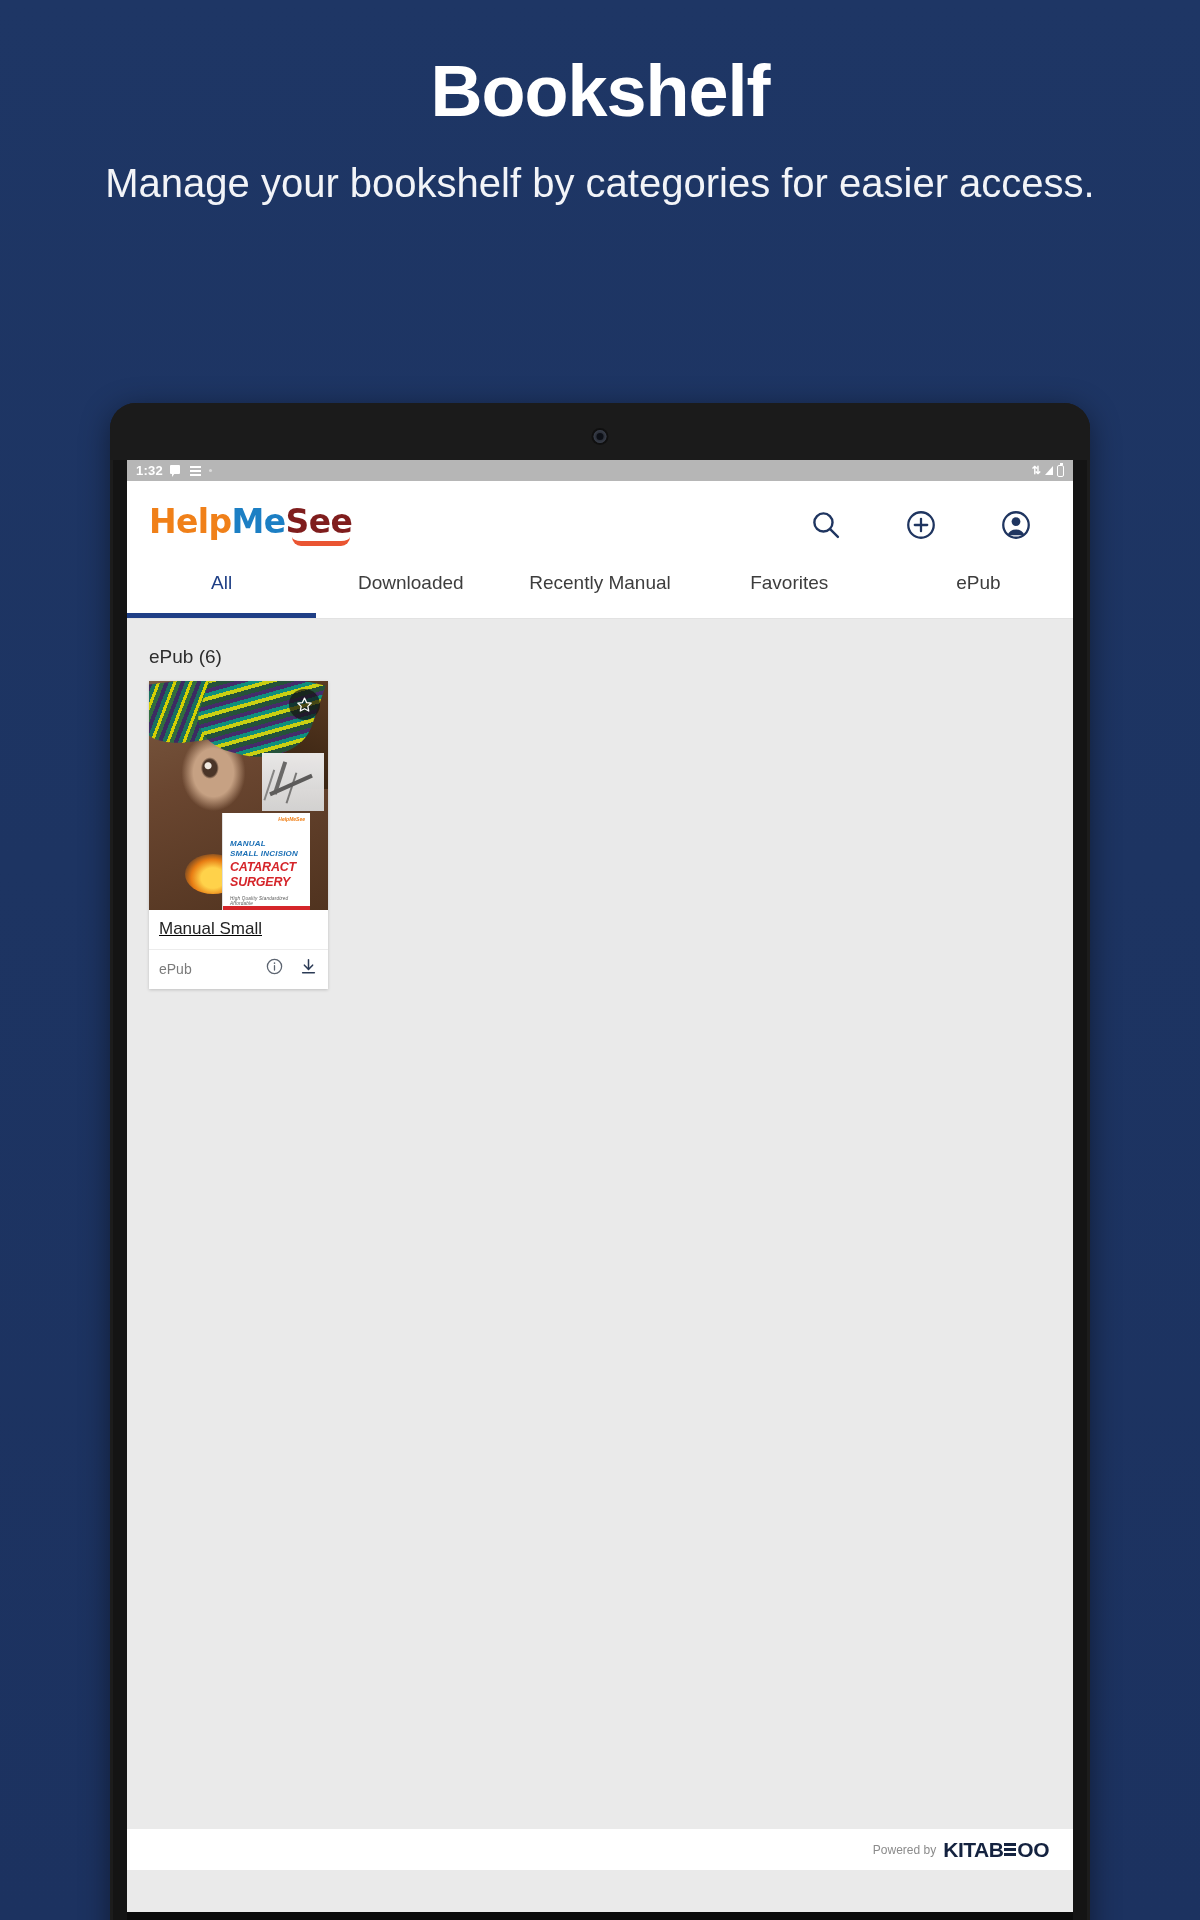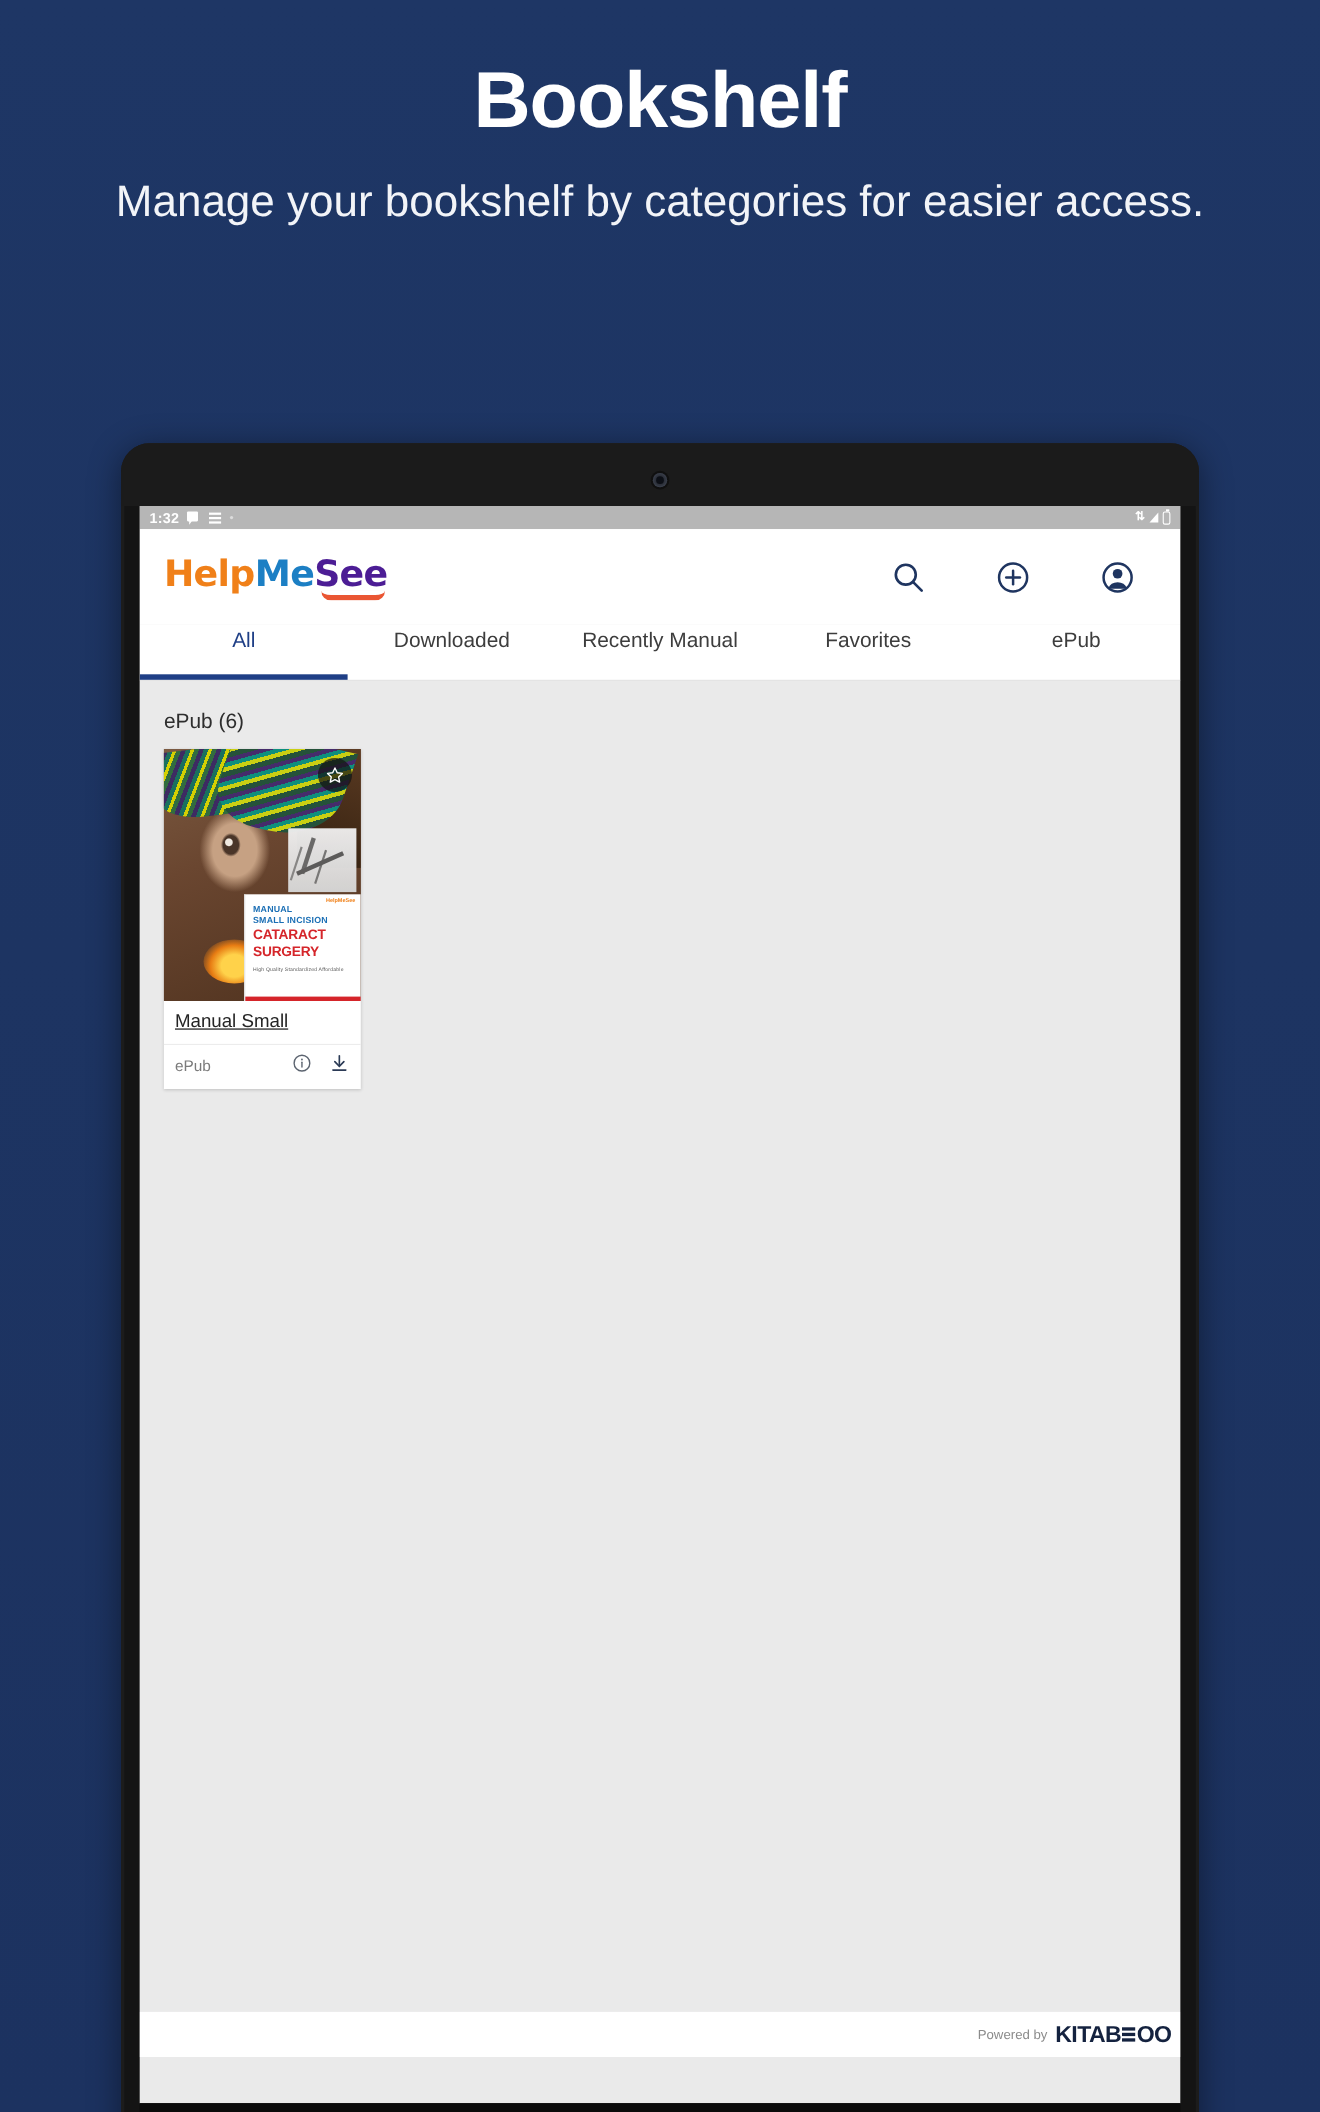--- a/index.html
+++ b/index.html
@@ -127,21 +127,21 @@
     font-size: 33px;
     font-weight: 800;
     letter-spacing: -0.6px;
     position: relative;
     font-family: "DejaVu Sans", sans-serif;
     line-height: 1;
     padding-bottom: 7px;
   }
   .logo .help { color: #f08019; }
   .logo .me   { color: #1c7fc4; }
-  .logo .see  { color: #4c1d95; }
+  .logo .see  { color: #7f1d1d; }
   .logo-smile {
     position: absolute;
     right: 2px; bottom: -1px;
     width: 58px; height: 9px;
     border-bottom: 5px solid #ea5532;
     border-radius: 0 0 40px 40px;
   }
   .appbar-actions {
     margin-left: auto;
     display: flex;
@@ -257,24 +257,25 @@
     transform:rotate(18deg);
   }
   .tools::after{
     content:"";position:absolute;left:6px;top:30px;width:46px;height:4px;background:#5e5e5e;
     transform:rotate(-24deg);
   }
   
   .innerbook {
     position: absolute;
     left: 73px; bottom: 0;
-    width: 106px; height: 97px;
+    width: 88px; height: 97px;
     background: #ffffff;
-    padding: 9px 6px 4px 7px;
+    padding: 26px 6px 4px 7px;
     border-left: 1px solid #e0e0e0;
+    font-style: italic;
   }
   .ib-l1 { font-size: 8px; font-weight: bold; color: #1b6fb5; letter-spacing: .2px; line-height: 1.22; }
   .ib-l2 { font-size: 12.5px; font-weight: bold; color: #d5252a; line-height: 1.05; letter-spacing: -.2px; margin-top: 2px;}
   .ib-tag { font-size: 4.6px; color: #5a5a5a; margin-top: 7px; letter-spacing: .2px;}
   .ib-bar { position:absolute; left:0; bottom:0; width:100%; height:4px; background:#d5252a; }
   .ib-logo{ position:absolute; right:5px; top:3px; font-size:5px; color:#f08019; font-weight:bold;}
 
   .fav-btn {
     position: absolute;
     right: 8px; top: 8px;
@@ -305,21 +306,21 @@
   
   .powered {
     position: absolute;
     right: 0; bottom: 0;
     width: 100%;
     height: 41px;
     background: #ffffff;
     display: flex;
     align-items: center;
     justify-content: flex-end;
-    padding-right: 8px;
+    padding-right: 24px;
     gap: 7px;
   }
   .pw-text { font-size: 12px; color: #8b8b8b; }
   .pw-brand {
     font-size: 21px;
     font-weight: bold;
     color: #14223f;
     letter-spacing: -.5px;
     display:flex; align-items:center;
   }

